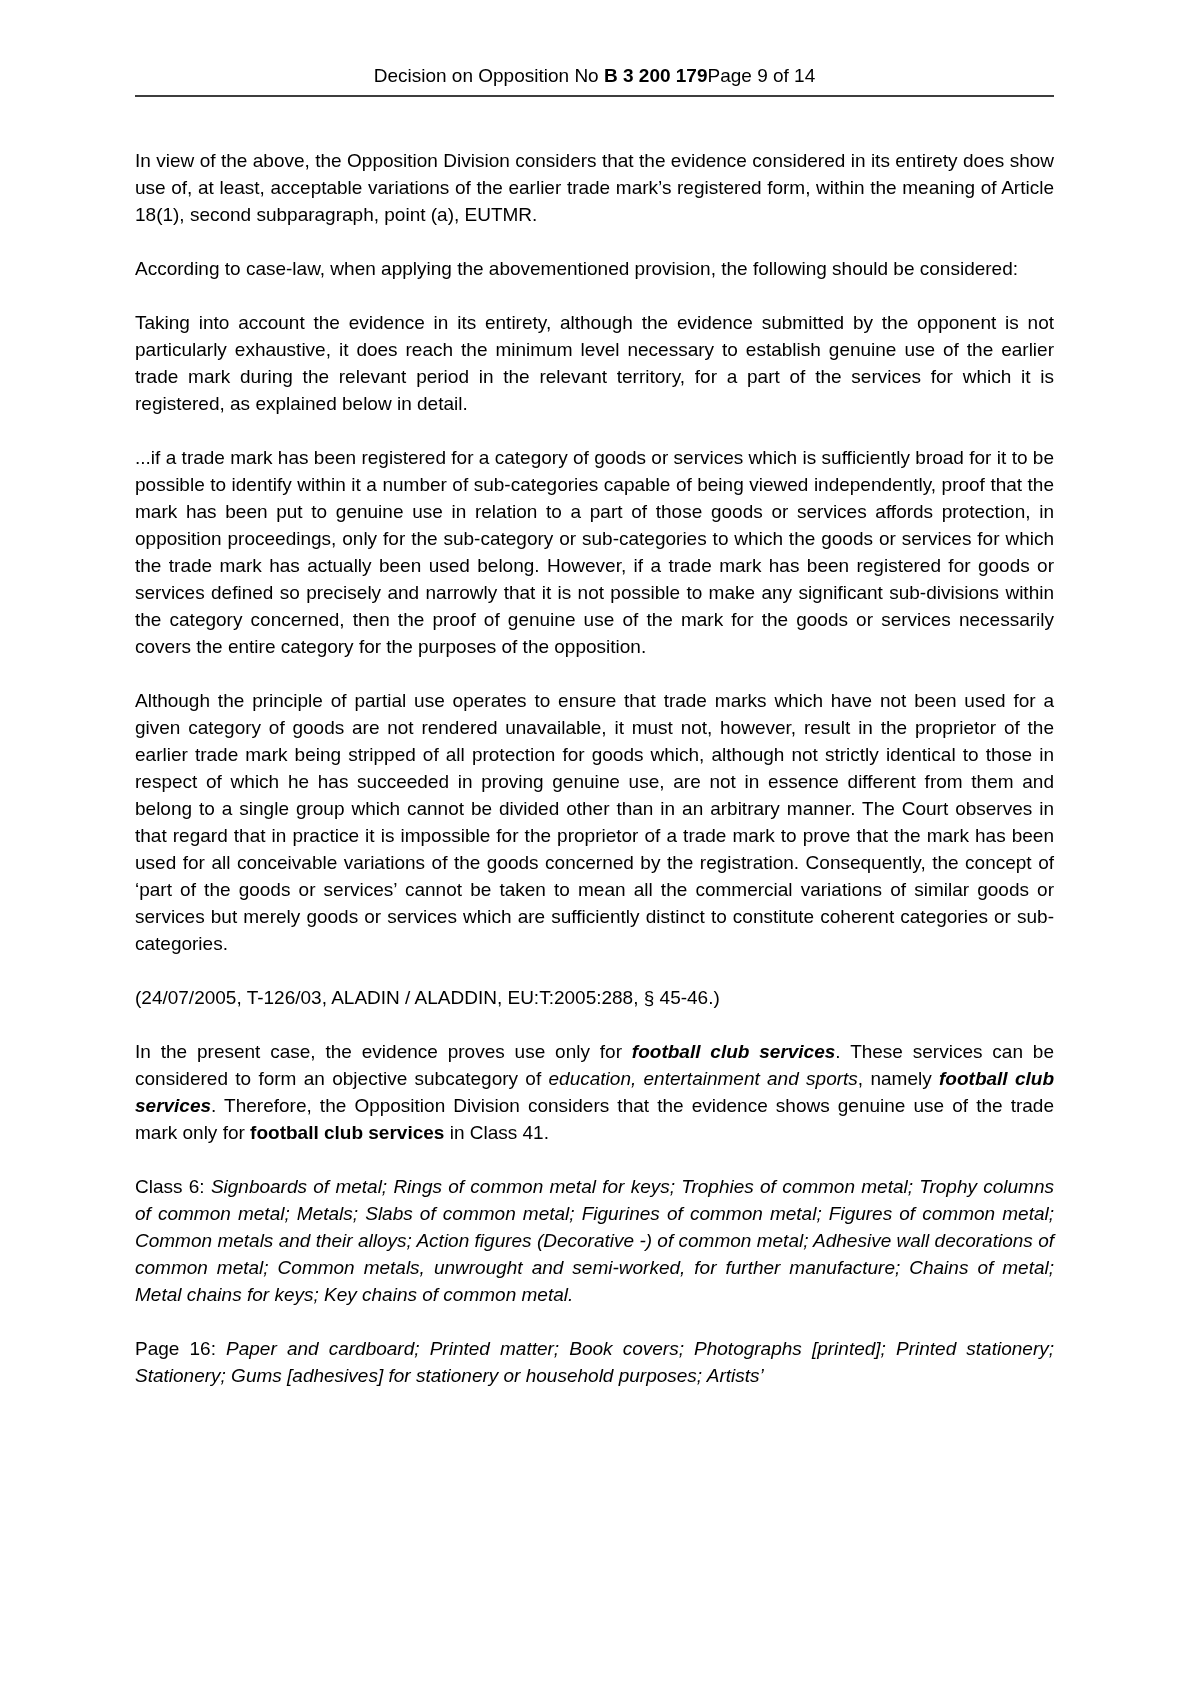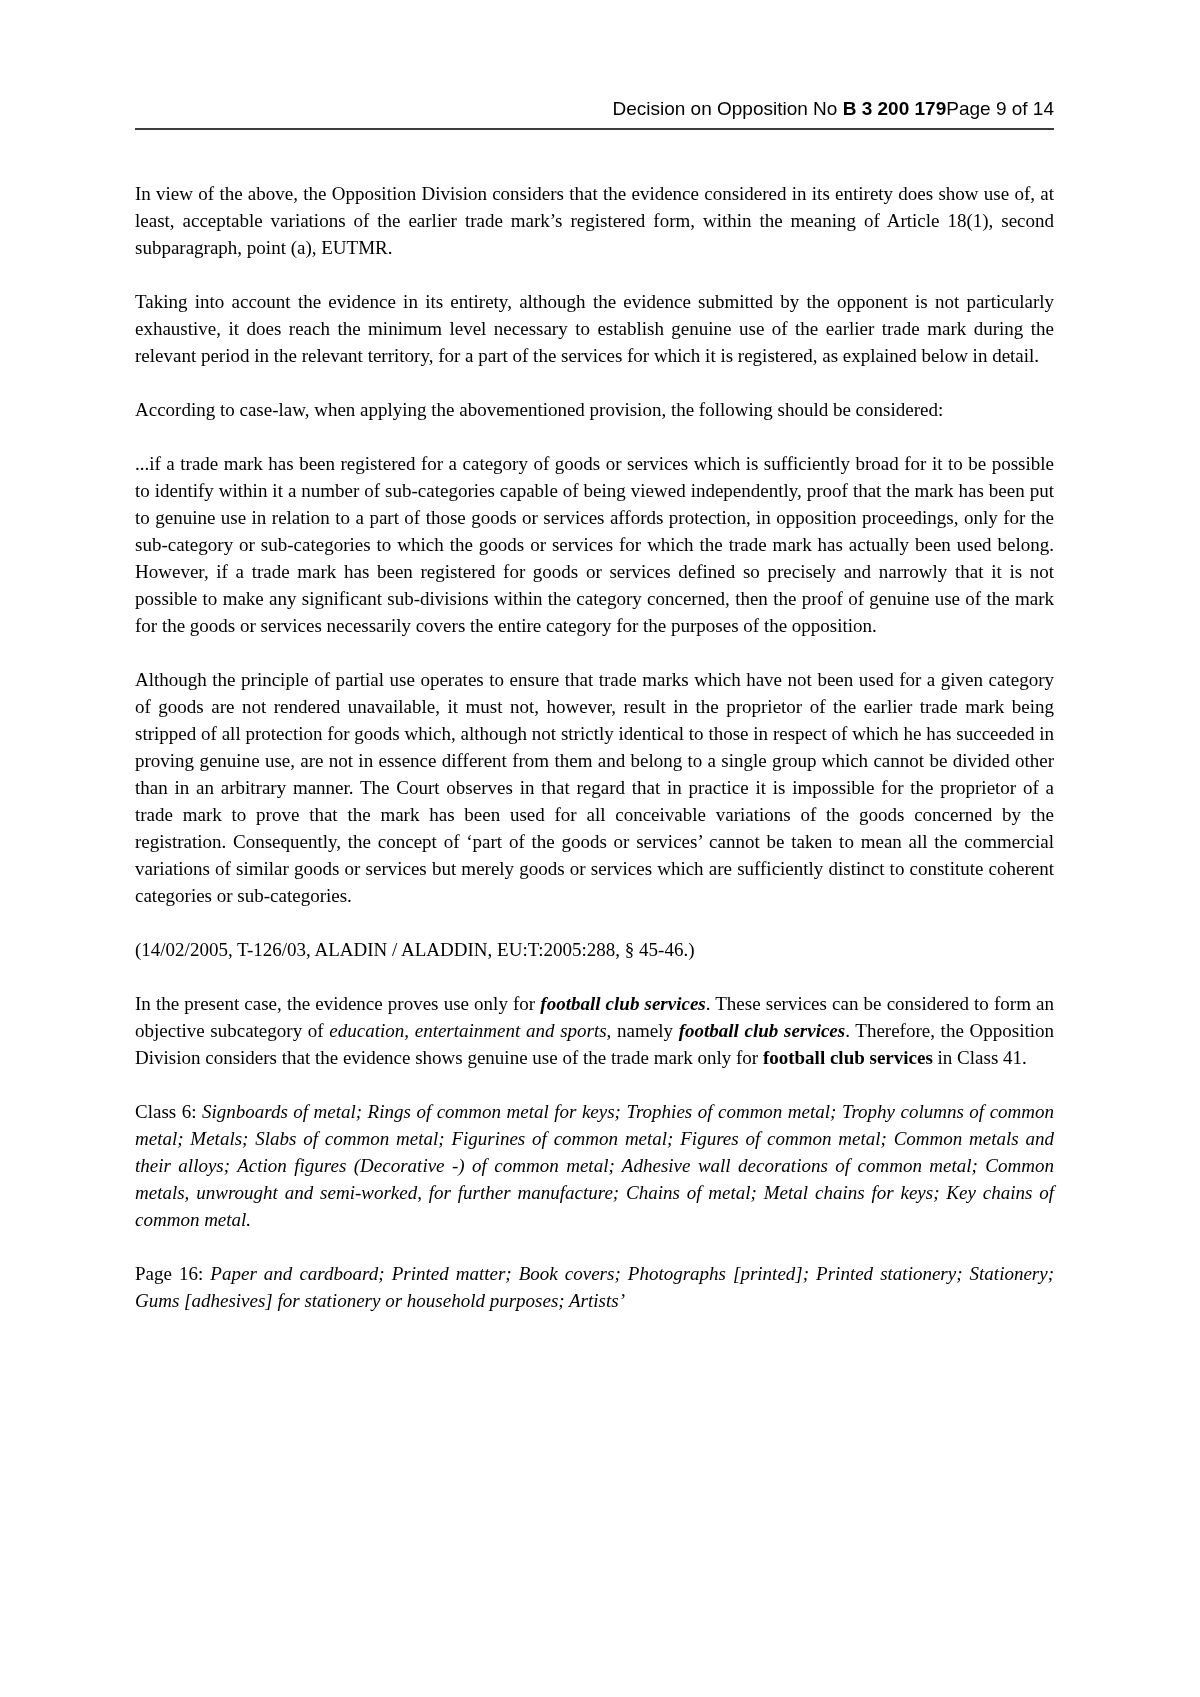--- a/index.html
+++ b/index.html
@@ -11,31 +11,31 @@
     color: #000000;
     font-family: "Liberation Sans", sans-serif;
     font-size: 19px;
     line-height: 27px;
     box-sizing: border-box;
     padding: 0 146px 0 135px;
     overflow: hidden;
   }
   .header {
     display: flex;
-    justify-content: flex-end;
+    justify-content: center;
     align-items: baseline;
-    padding-top: 95px;
+    padding-top: 62px;
   }
   .header-rule {
     border: 0;
     border-top: 2px solid #3d3d3d;
     margin: 6px 0 0 0;
     height: 0;
   }
-  .doc-body { padding-top: 50px; font-family: Liberation Serif, serif; }
+  .doc-body { padding-top: 50px; }
   .doc-body p {
     margin: 27px 0 0 0;
     text-align: justify;
   }
   .doc-body p.first { margin-top: 0; }
   .b  { font-weight: bold; }
   .i  { font-style: italic; }
   .bi { font-weight: bold; font-style: italic; }
 </style>
 </head>
@@ -46,29 +46,29 @@
   <div class="header">
     <div><span>Decision on Opposition No </span><span class="b">B 3 200 179</span></div>
     <div>Page 9 of 14</div>
   </div>
   <hr class="header-rule">
 
   <div class="doc-body">
 
     <p class="first">In view of the above, the Opposition Division considers that the evidence considered in its entirety does show use of, at least, acceptable variations of the earlier trade mark’s registered form, within the meaning of Article 18(1), second subparagraph, point (a), EUTMR.</p>
 
+    <p>According to case-law, when applying the abovementioned provision, the following should be considered:</p>
+
     <p>Taking into account the evidence in its entirety, although the evidence submitted by the opponent is not particularly exhaustive, it does reach the minimum level necessary to establish genuine use of the earlier trade mark during the relevant period in the relevant territory, for a part of the services for which it is registered, as explained below in detail.</p>
-
-    <p>According to case-law, when applying the abovementioned provision, the following should be considered:</p>
 
     <p>...if a trade mark has been registered for a category of goods or services which is sufficiently broad for it to be possible to identify within it a number of sub-categories capable of being viewed independently, proof that the mark has been put to genuine use in relation to a part of those goods or services affords protection, in opposition proceedings, only for the sub-category or sub-categories to which the goods or services for which the trade mark has actually been used belong. However, if a trade mark has been registered for goods or services defined so precisely and narrowly that it is not possible to make any significant sub-divisions within the category concerned, then the proof of genuine use of the mark for the goods or services necessarily covers the entire category for the purposes of the opposition.</p>
 
     <p>Although the principle of partial use operates to ensure that trade marks which have not been used for a given category of goods are not rendered unavailable, it must not, however, result in the proprietor of the earlier trade mark being stripped of all protection for goods which, although not strictly identical to those in respect of which he has succeeded in proving genuine use, are not in essence different from them and belong to a single group which cannot be divided other than in an arbitrary manner. The Court observes in that regard that in practice it is impossible for the proprietor of a trade mark to prove that the mark has been used for all conceivable variations of the goods concerned by the registration. Consequently, the concept of ‘part of the goods or services’ cannot be taken to mean all the commercial variations of similar goods or services but merely goods or services which are sufficiently distinct to constitute coherent categories or sub-categories.</p>
 
-    <p>(14/02/2005, T-126/03, ALADIN / ALADDIN, EU:T:2005:288, § 45-46.)</p>
+    <p>(24/07/2005, T-126/03, ALADIN / ALADDIN, EU:T:2005:288, § 45-46.)</p>
 
     <p><span>In the present case, the evidence proves use only for </span><span class="bi">football club services</span><span>. These services can be considered to form an objective subcategory of </span><span class="i">education, entertainment and sports</span><span>, namely </span><span class="bi">football club services</span><span>. Therefore, the Opposition Division considers that the evidence shows genuine use of the trade mark only for </span><span class="b">football club services</span><span> in Class 41.</span></p>
 
 
     <p><span>Class 6: </span><span class="i">Signboards of metal; Rings of common metal for keys; Trophies of common metal; Trophy columns of common metal; Metals; Slabs of common metal; Figurines of common metal; Figures of common metal; Common metals and their alloys; Action figures (Decorative -) of common metal; Adhesive wall decorations of common metal; Common metals, unwrought and semi-worked, for further manufacture; Chains of metal; Metal chains for keys; Key chains of common metal.</span></p>
 
     <p><span>Page 16: </span><span class="i">Paper and cardboard; Printed matter; Book covers; Photographs [printed]; Printed stationery; Stationery; Gums [adhesives] for stationery or household purposes; Artists’</span></p>
 
   </div>
 </div>

